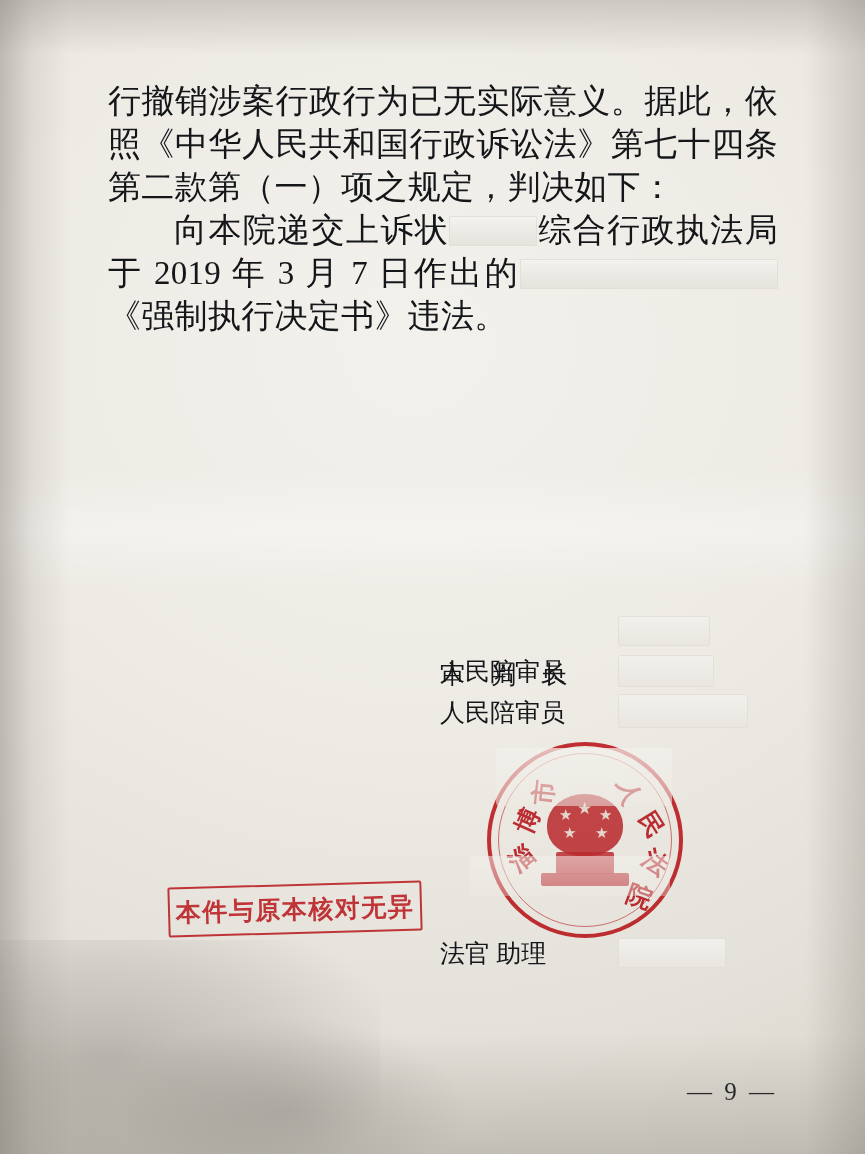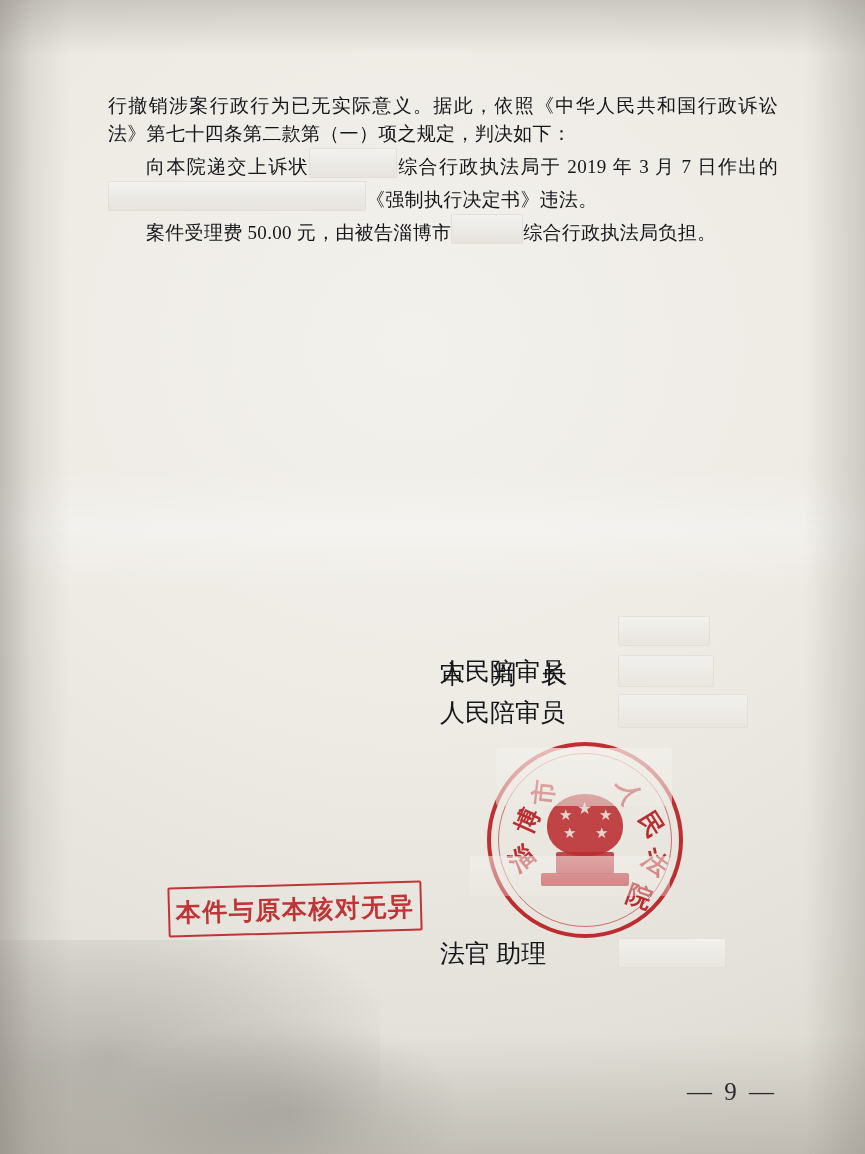--- a/index.html
+++ b/index.html
@@ -68,24 +68,24 @@
     left: 120px; top: 1020px;
     width: 340px; height: 180px;
     background: radial-gradient(ellipse at 50% 50%, rgba(90,87,82,0.22) 0%, rgba(255,255,255,0) 72%);
     pointer-events: none;
   }
 
   
   .doc-body {
     position: absolute;
     left: 108px;
-    top: 92px;
+    top: 80px;
     width: 670px;
-    font-size: 19px;
-    line-height: 28px;
+    font-size: 33px;
+    line-height: 43px;
     color: #14161a;
     letter-spacing: 0.3px;
   }
   .para {
     margin: 0 0 0 0;
     text-align: justify;
     text-justify: inter-ideograph;
     position: relative;
   }
   .indent { text-indent: 2em; }
@@ -294,23 +294,20 @@
   <div class="doc-body">
 
     <p class="para">
       <span>行撤销涉案行政行为已无实际意义。据此，依照《中华人民共和国行政诉讼法》第七十四条第二款第（一）项之规定，判决如下：</span>
     </p>
 
     <p class="para indent">
       <span>向本院递交上诉状</span><span class="redact r1"></span><span>综合行政执法局于 2019 年 3 月 7 日作出的</span><span class="redact r2"></span><span>《强制执行决定书》违法。</span>
     </p>
 
-    <p class="para indent">
-      <span>案件受理费 50.00 元，由被告淄博市</span><span class="redact r3"></span><span>综合行政执法局负担。</span>
-    </p>
 
   </div>
 
   <div class="sig-block">
     <div class="sig-row">
       <span class="sig-label sp">审 判 长</span>
       <span class="sig-redact" style="left:178px; top:6px; width:92px; height:30px;"></span>
     </div>
     <div class="sig-row">
       <span class="sig-label">人民陪审员</span>

